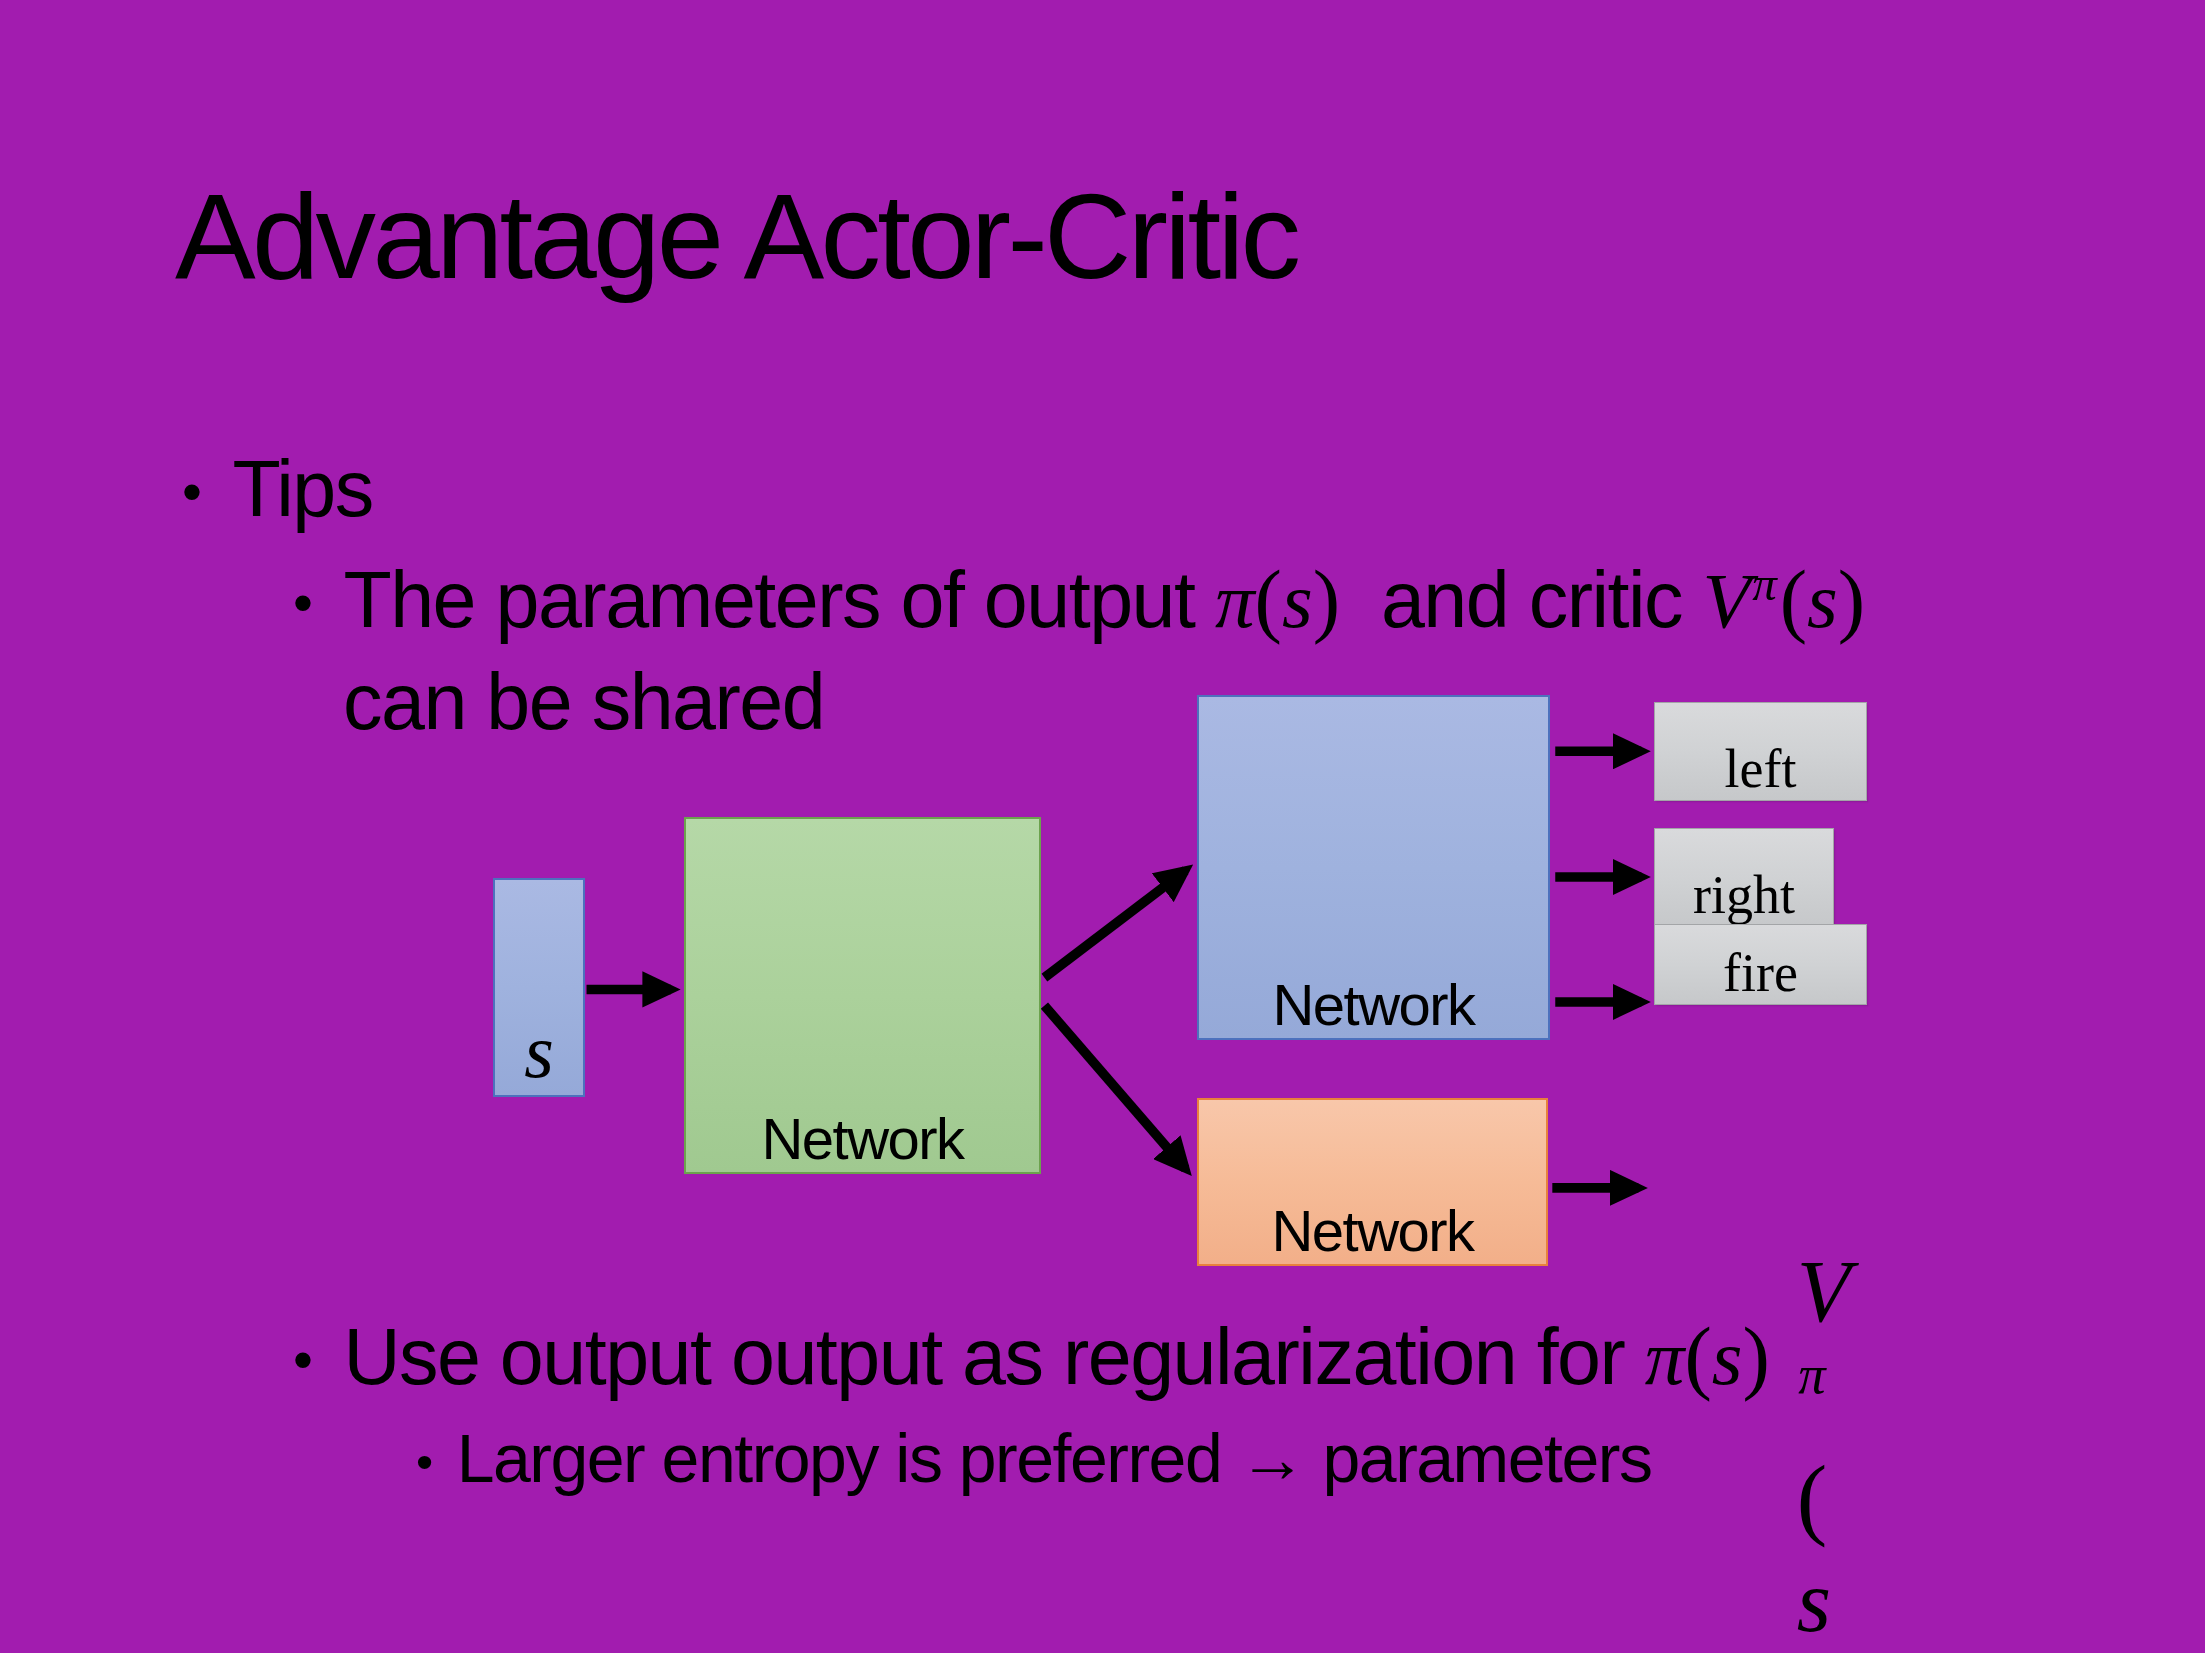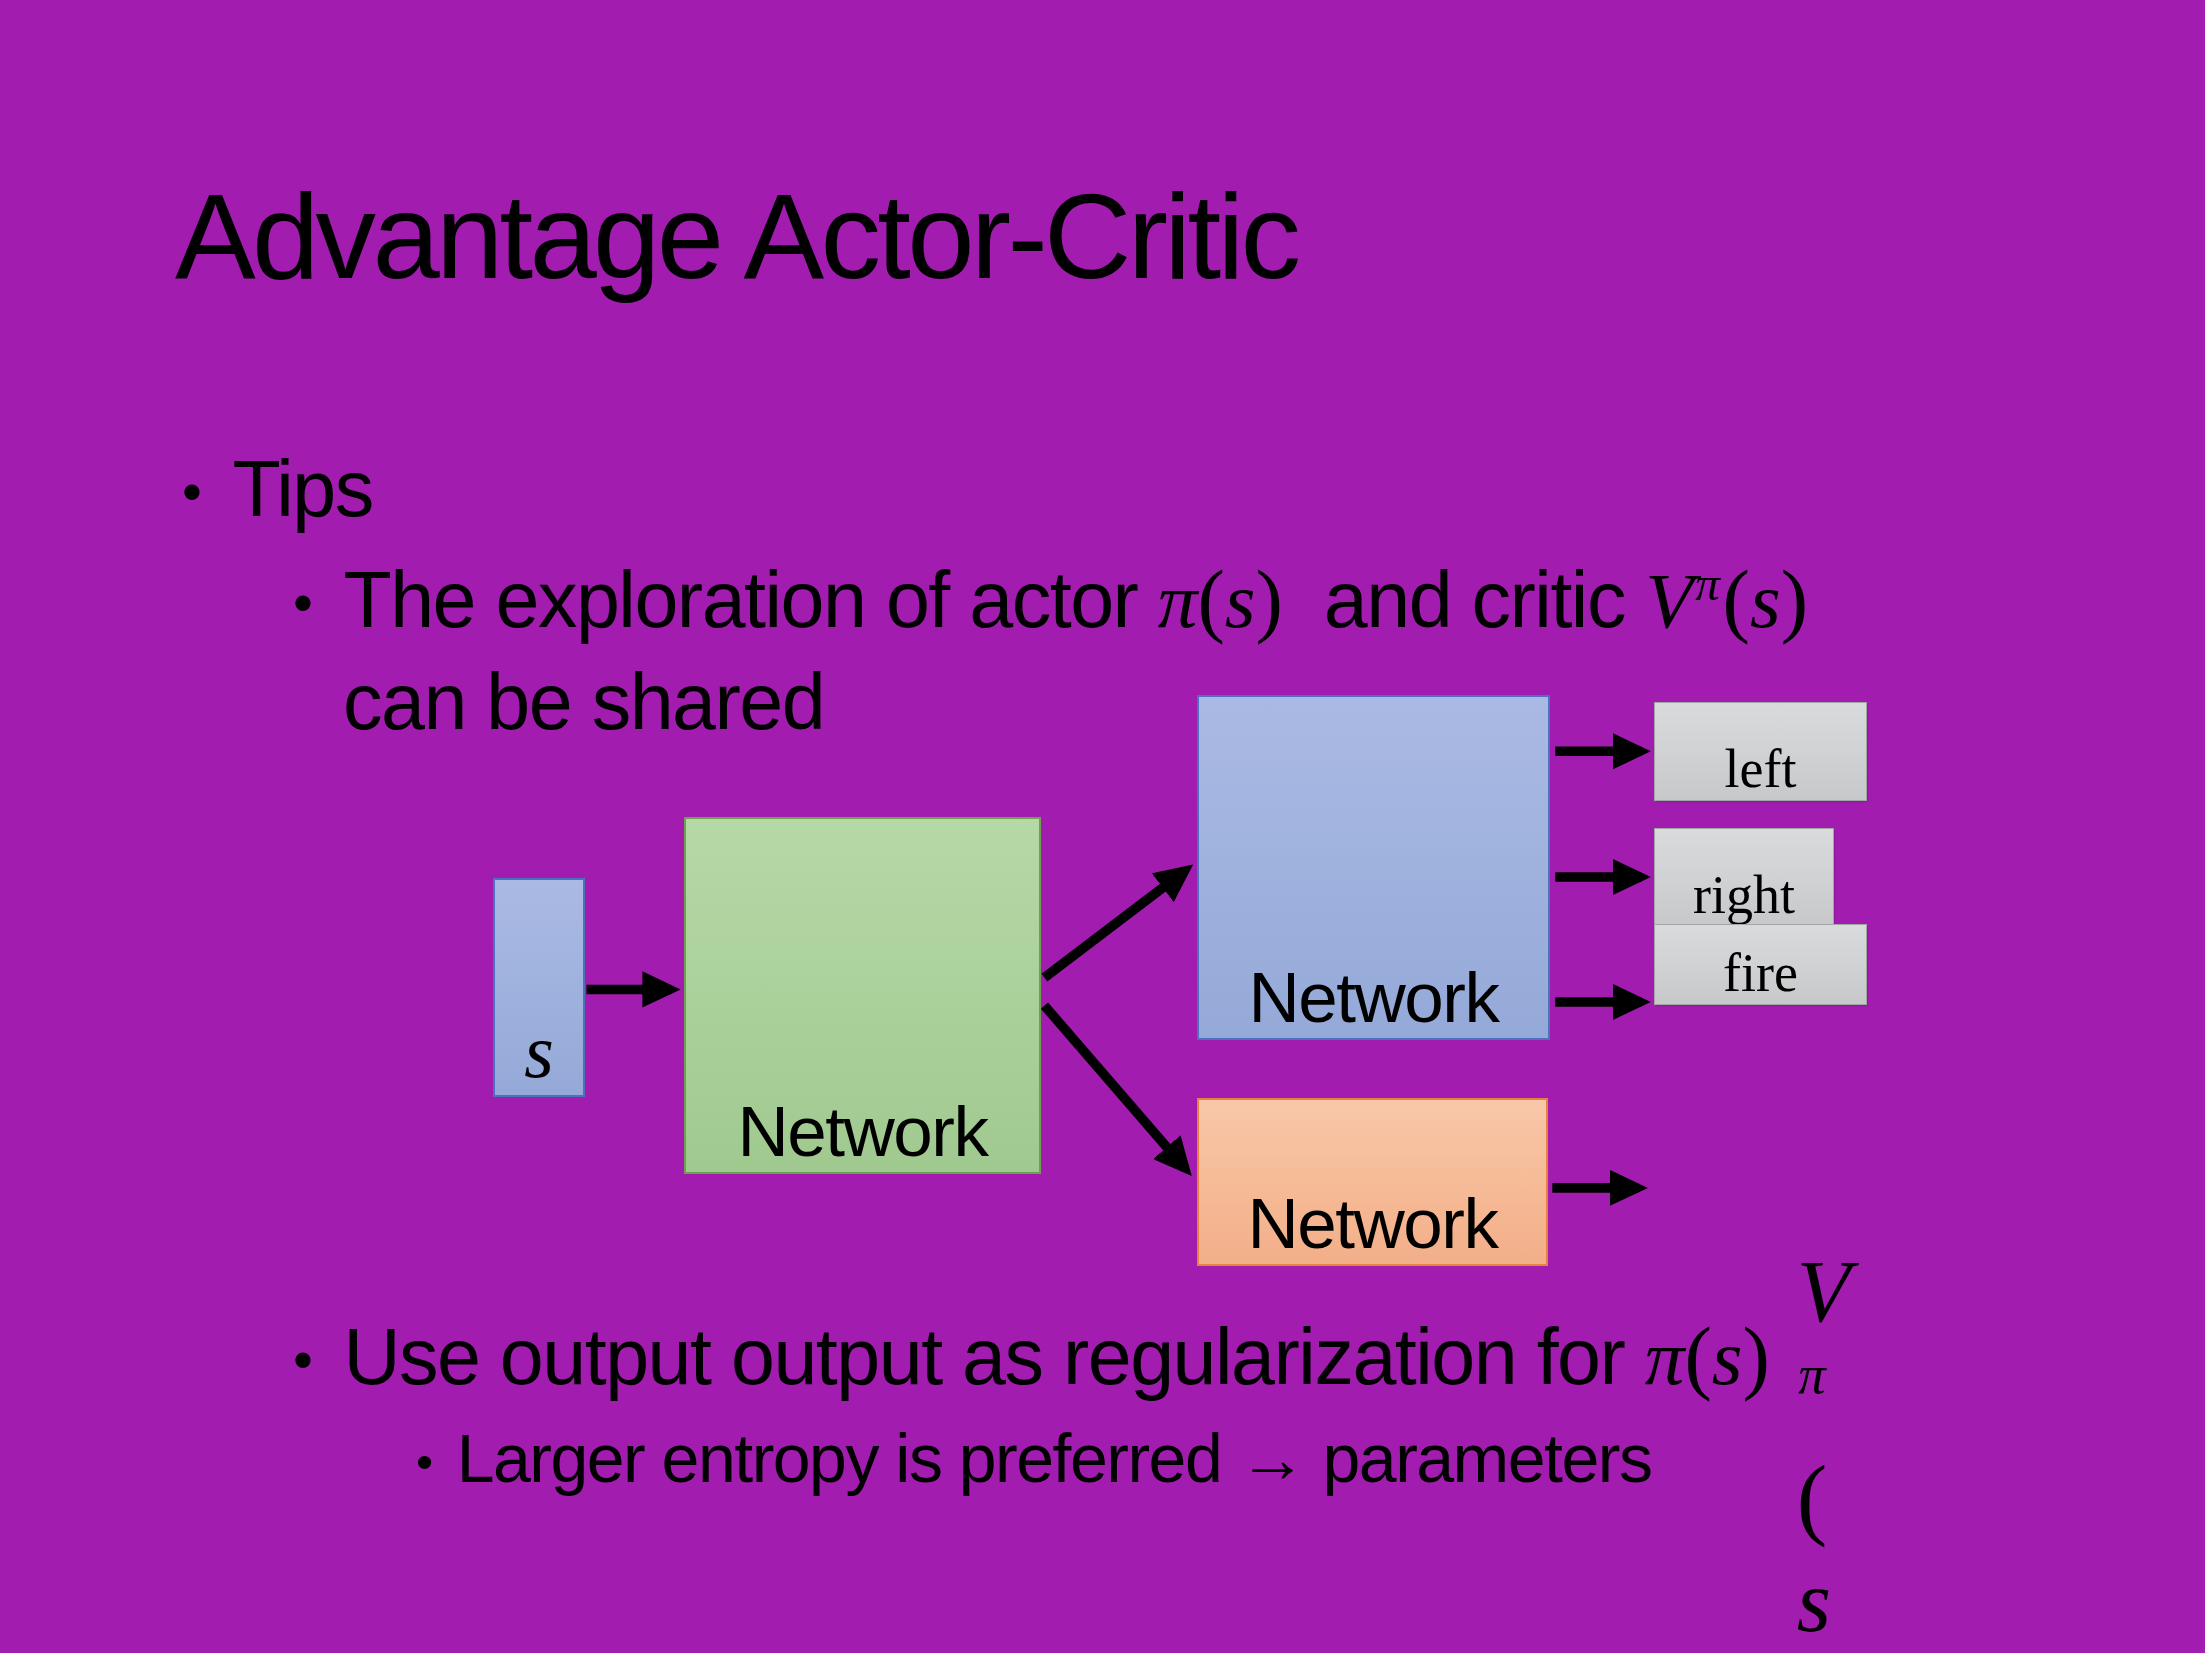--- a/index.html
+++ b/index.html
@@ -38,21 +38,21 @@
             border:1.5px solid #a3a5a7;box-shadow:2.2px 2.2px 1.5px rgba(0,0,0,0.10);}
 
   #box-input  {left:493px; top:878px;width:92px;height:219px;}
   #box-shared {left:684px; top:817px;width:357px;height:357px;}
   #box-actor  {left:1197px;top:695px; width:353px;height:345px;}
   #box-critic {left:1197px;top:1098px;width:351px;height:168px;}
   #act-left   {left:1654px;top:702px; width:213px;height:99px;}
   #act-right  {left:1654px;top:828px;width:180px;height:99px;}
   #act-fire   {left:1654px;top:924px;width:213px;height:81px;}
 
-  .netlabel{font-size:71px;letter-spacing:-1.5px;}
+  .netlabel{font-size:58px;letter-spacing:-1.5px;}
   .statelabel{font-family:"Liberation Serif", serif;font-style:italic;
               font-size:76px;}
   .actlabel{font-family:"Liberation Serif", serif;font-size:54px;}
 
   .value{position:absolute;left:1650px;top:1138px;font-size:88px;
          white-space:pre;}
 
   
   #arrows{position:absolute;left:0;top:0;width:2205px;height:1654px;
           pointer-events:none;}
@@ -64,21 +64,21 @@
 
   <div class="title">Advantage Actor-Critic</div>
 
   <div class="row lvl1" style="left:182px;top:443px;">
     <span class="bullet">•</span>
     <span>Tips</span>
   </div>
 
   <div class="row lvl2" style="left:293px;top:553px;">
     <span class="bullet">•</span>
-    <span>The exploration of actor </span>
+    <span>The parameters of output </span>
     <span class="mi">π</span>
     <span class="mo">(</span>
     <span class="mi">s</span>
     <span class="mo">)</span>
     <span>  and critic </span>
     <span class="mi">V</span>
     <span class="msup">π</span>
     <span class="mo">(</span>
     <span class="mi">s</span>
     <span class="mo">)</span>

